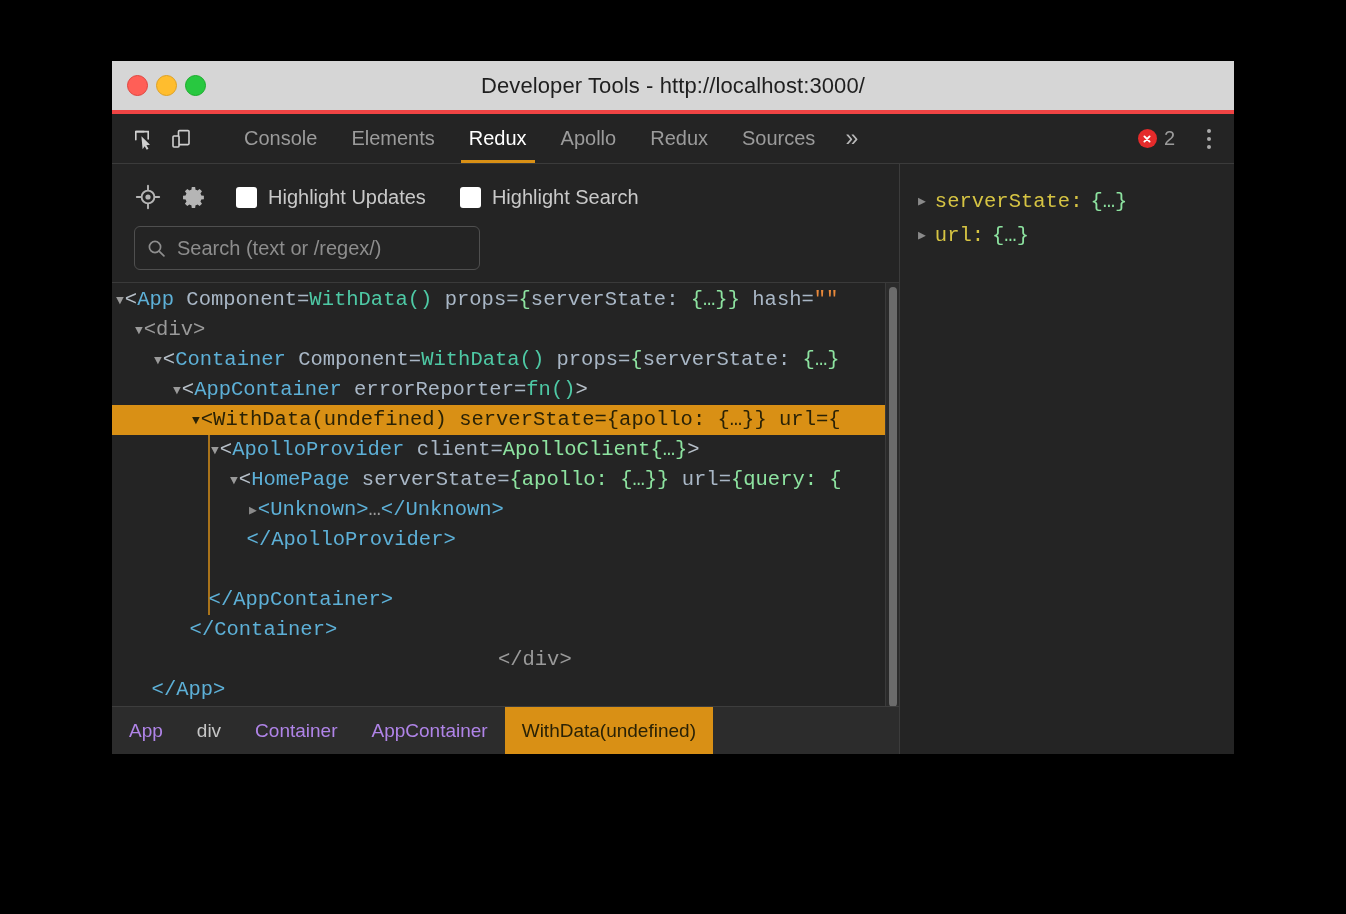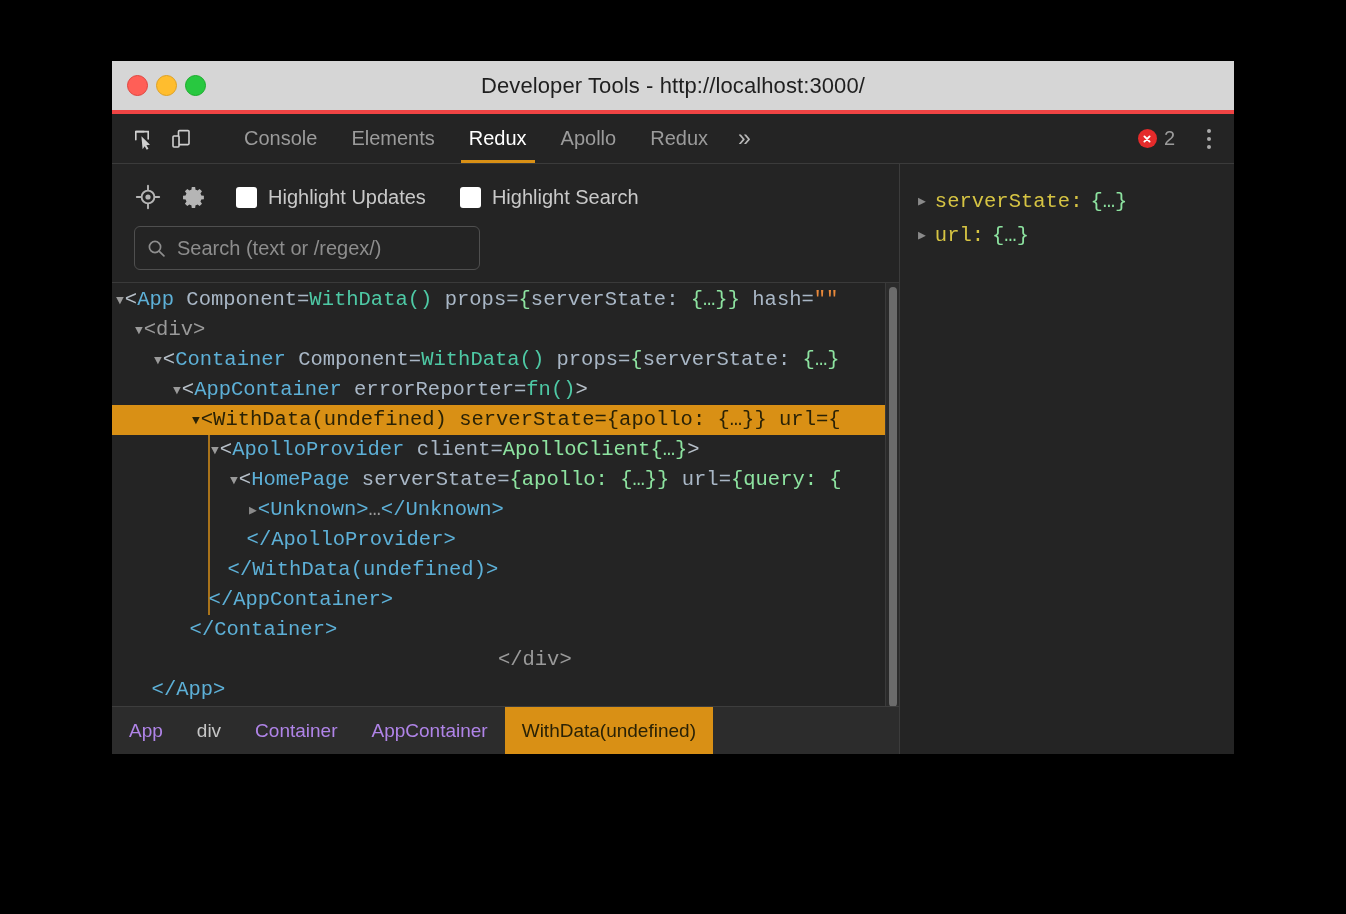--- a/index.html
+++ b/index.html
@@ -388,20 +388,21 @@
       </span>
       <span class="tb-sep"></span>
     </div>
 
     <div class="tabs">
       <div class="tab">Console</div>
       <div class="tab">Elements</div>
       <div class="tab active">Redux</div>
       <div class="tab">Apollo</div>
       <div class="tab">Redux</div>
+      <div class="tab">Sources</div>
       <div class="tab more">»</div>
     </div>
 
     <div class="tb-right">
       <div class="err-badge">
         <span class="err-circle">
           <svg width="12" height="12" viewBox="0 0 12 12" stroke="#ffffff" stroke-width="1.9" stroke-linecap="round">
             <path d="M3.4 3.4l5.2 5.2M8.6 3.4l-5.2 5.2"></path>
           </svg>
         </span>
@@ -466,21 +467,21 @@
 
         <div class="row" style="padding-left: 4px;"><span class="arrow">▼</span><span class="tok punct">&lt;</span><span class="tok tag">App</span><span class="tok attr"> Component=</span><span class="tok fn">WithData()</span><span class="tok attr"> props=</span><span class="tok brace">{</span><span class="tok attr">serverState: </span><span class="tok brace">{…}</span><span class="tok brace">}</span><span class="tok attr"> hash=</span><span class="tok str">""</span></div>
             <div class="row" style="padding-left: 23px;"><span class="arrow">▼</span><span class="tok dimtag">&lt;div&gt;</span></div>
             <div class="row" style="padding-left: 42px;"><span class="arrow">▼</span><span class="tok punct">&lt;</span><span class="tok tag">Container</span><span class="tok attr"> Component=</span><span class="tok fn">WithData()</span><span class="tok attr"> props=</span><span class="tok brace">{</span><span class="tok attr">serverState: </span><span class="tok brace">{…}</span></div>
             <div class="row" style="padding-left: 61px;"><span class="arrow">▼</span><span class="tok punct">&lt;</span><span class="tok tag">AppContainer</span><span class="tok attr"> errorReporter=</span><span class="tok fn">fn()</span><span class="tok punct">&gt;</span></div>
             <div class="row sel" style="padding-left: 80px;"><span class="arrow">▼</span><span class="tok tag">&lt;WithData(undefined)</span><span class="tok attr"> serverState=</span><span class="tok brace">{apollo: {…}}</span><span class="tok attr"> url=</span><span class="tok brace">{</span></div>
             <div class="row" style="padding-left: 99px;"><span class="arrow">▼</span><span class="tok punct">&lt;</span><span class="tok tag">ApolloProvider</span><span class="tok attr"> client=</span><span class="tok brace">ApolloClient{…}</span><span class="tok punct">&gt;</span></div>
             <div class="row" style="padding-left: 118px;"><span class="arrow">▼</span><span class="tok punct">&lt;</span><span class="tok tag">HomePage</span><span class="tok attr"> serverState=</span><span class="tok brace">{apollo: {…}}</span><span class="tok attr"> url=</span><span class="tok brace">{query: {</span></div>
             <div class="row" style="padding-left: 137px;"><span class="arrow closed">▶</span><span class="tok tag">&lt;Unknown&gt;</span><span class="tok dim">…</span><span class="tok tag">&lt;/Unknown&gt;</span></div>
             <div class="row" style="padding-left: 118px;"><span class="arrow">&nbsp;&nbsp;</span><span class="tok tag">&lt;/ApolloProvider&gt;</span></div>
-            <div class="row" style="padding-left: 99px;"><span class="arrow">&nbsp;&nbsp;</span><span class="tok tag">&lt;/WithData(undefined)&gt;</span></div>
+            <div class="row" style="padding-left: 99px;"><span class="arrow">&nbsp;&nbsp;</span></div>
             <div class="row" style="padding-left: 80px;"><span class="arrow">&nbsp;&nbsp;</span><span class="tok tag">&lt;/AppContainer&gt;</span></div>
             <div class="row" style="padding-left: 61px;"><span class="arrow">&nbsp;&nbsp;</span><span class="tok tag">&lt;/Container&gt;</span></div>
             <div class="row" style="padding-left: 42px; text-align: center;"><span class="arrow">&nbsp;&nbsp;</span><span class="tok dimtag">&lt;/div&gt;</span></div>
             <div class="row" style="padding-left: 23px;"><span class="arrow">&nbsp;&nbsp;</span><span class="tok tag">&lt;/App&gt;</span></div>
           </div>
         <div id="tree-vscroll">
           <div id="tree-vthumb"></div>
         </div>
       </div>
 

